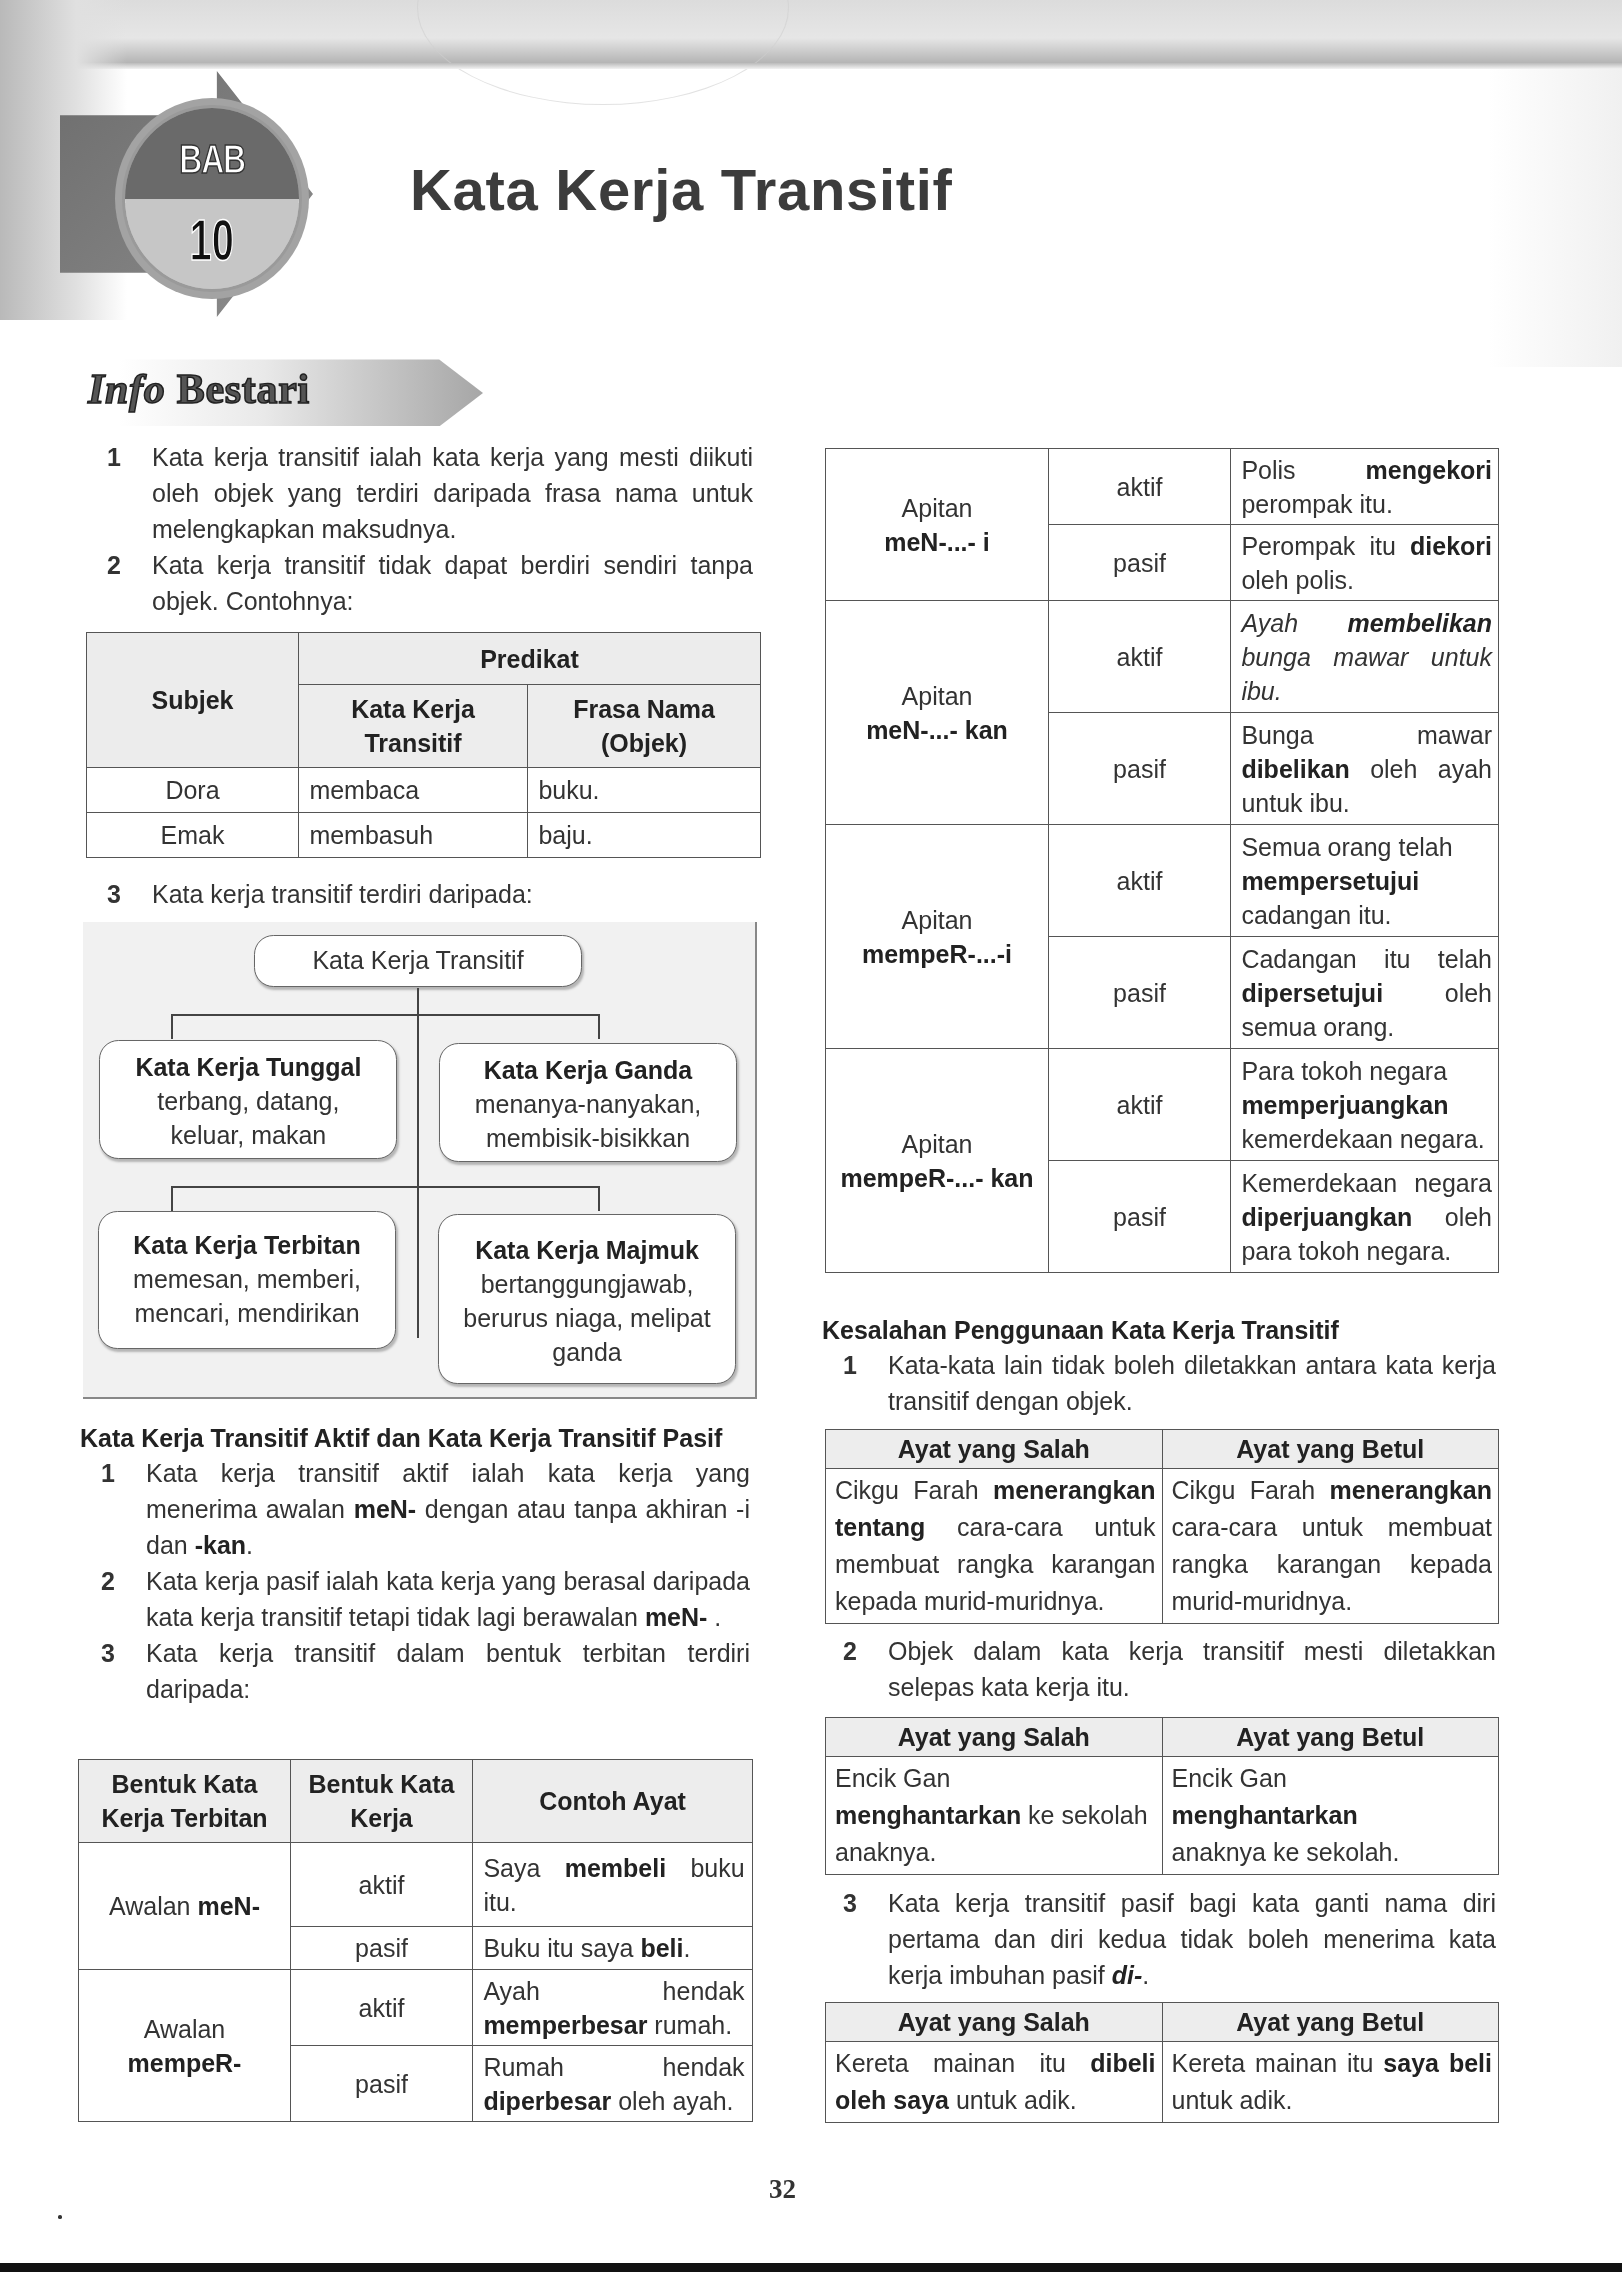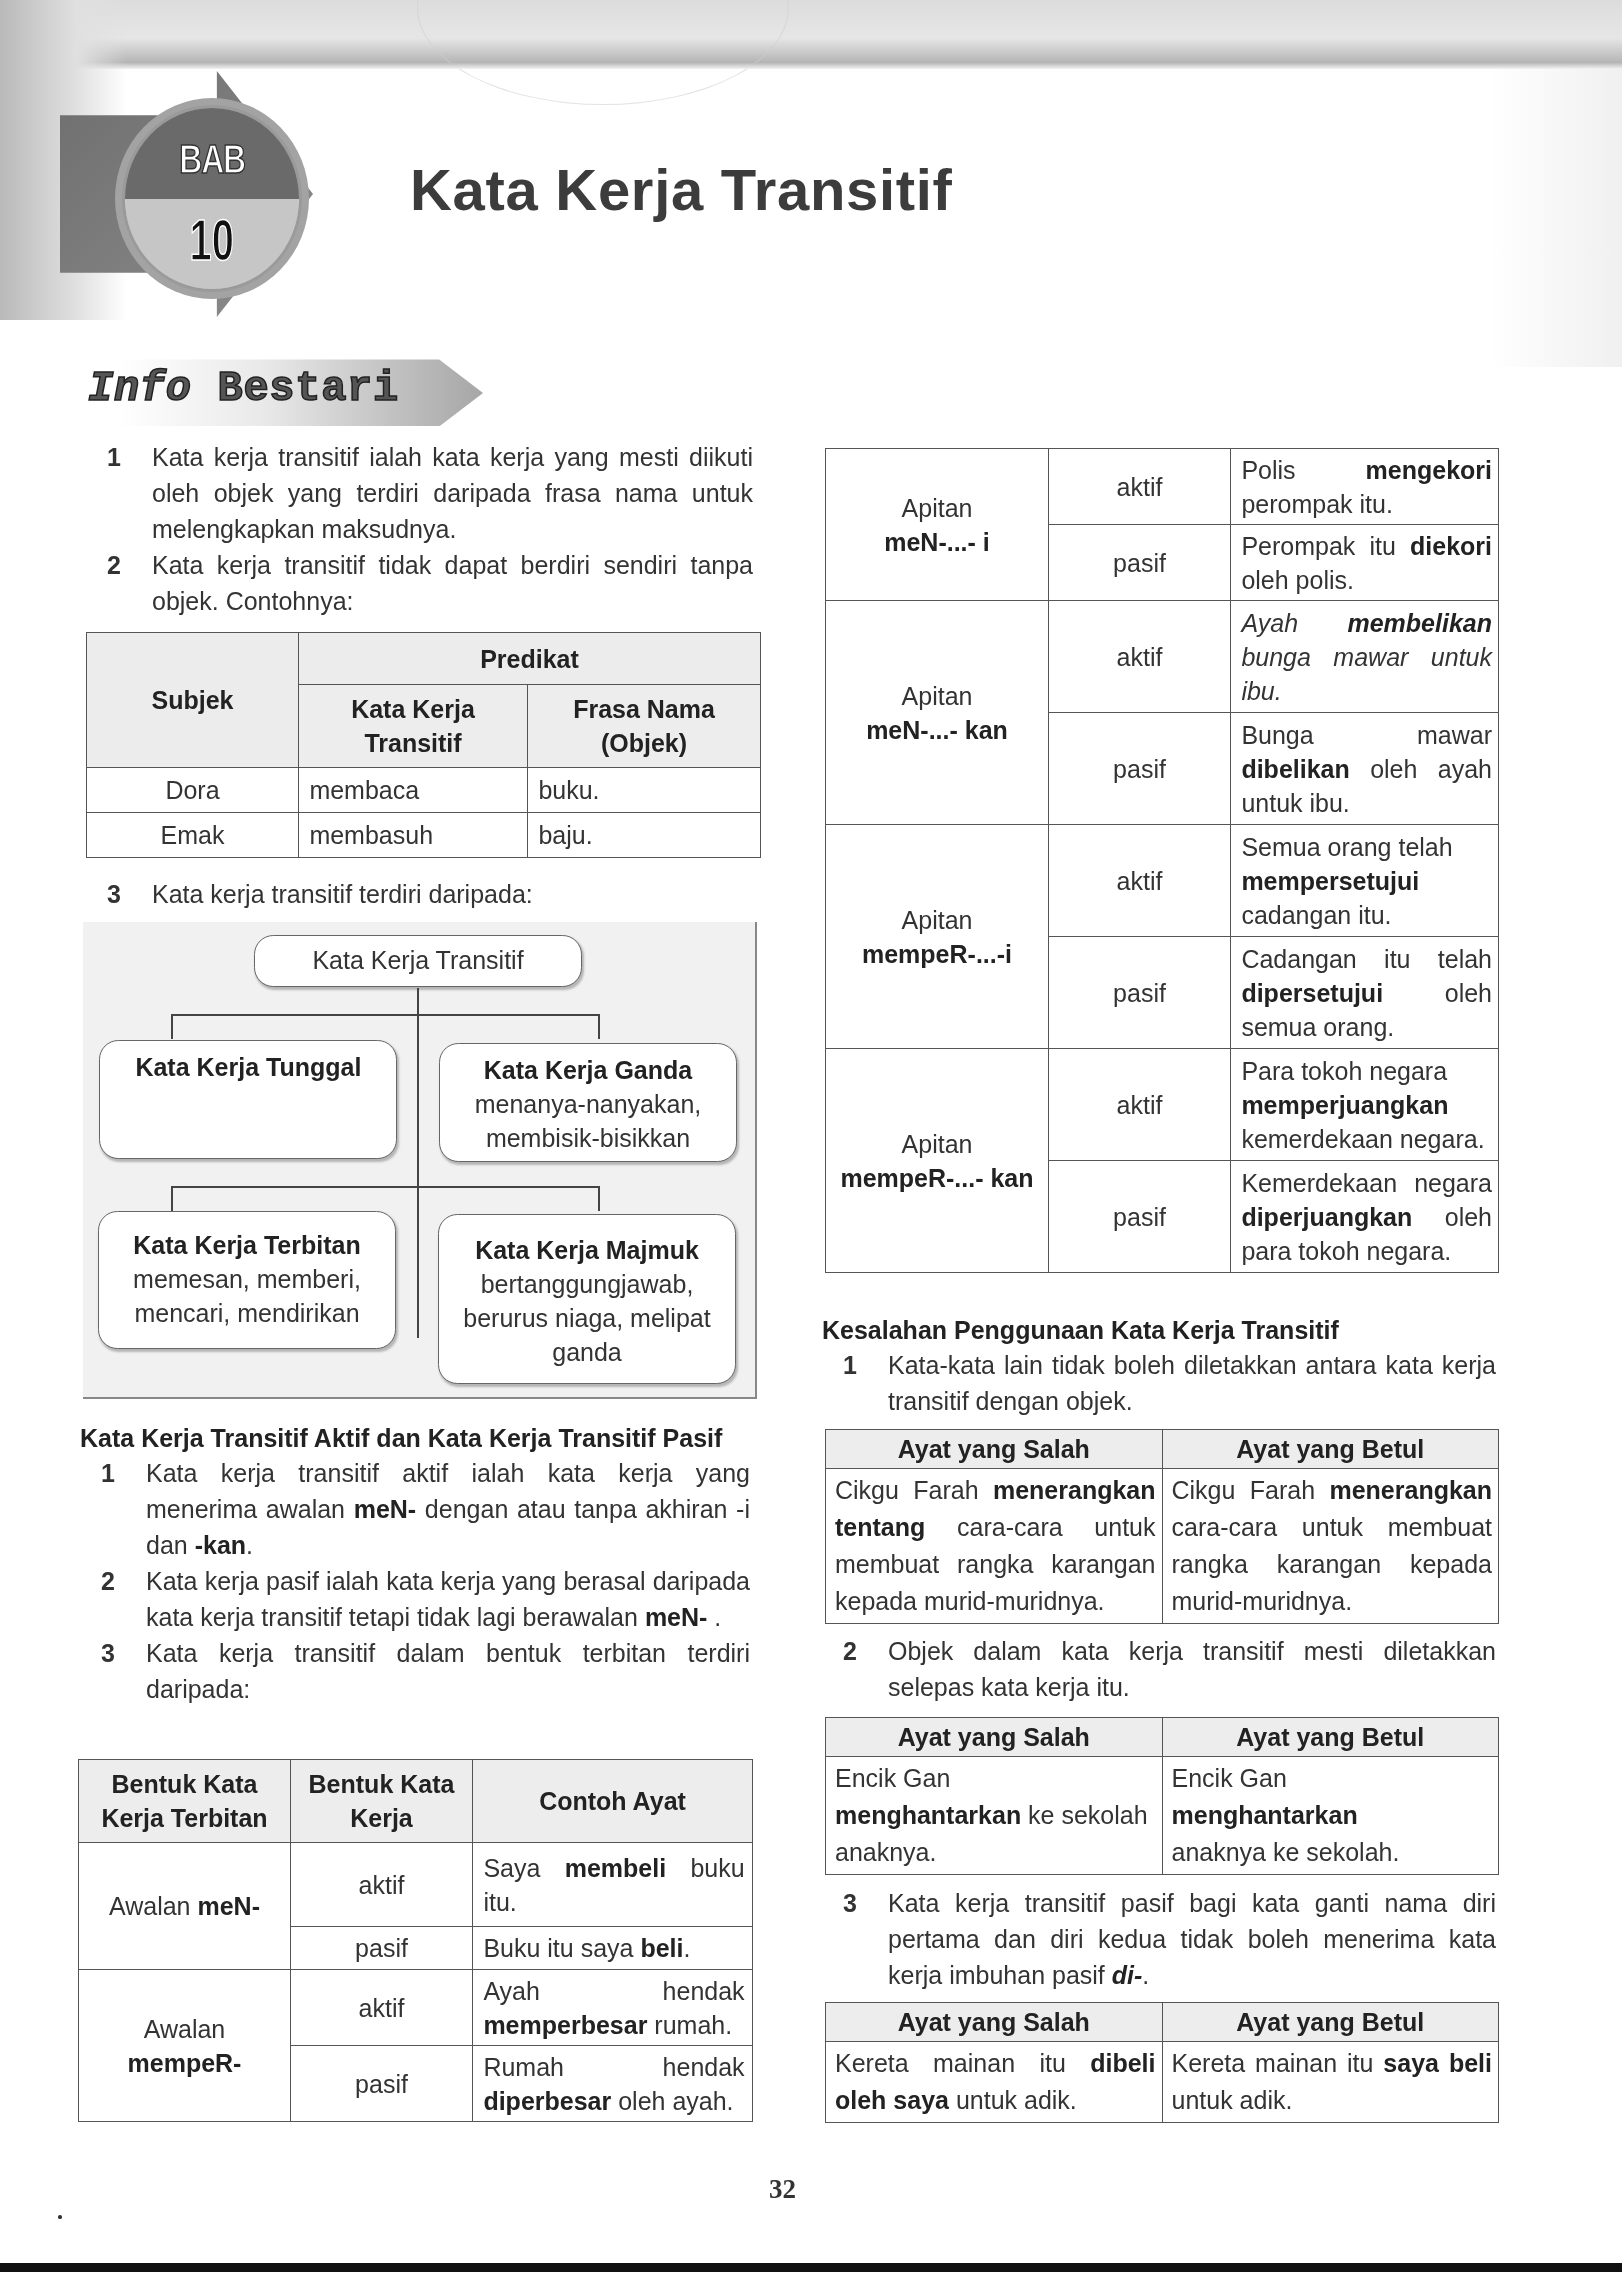--- a/index.html
+++ b/index.html
@@ -32,21 +32,21 @@
     -webkit-text-stroke: 1.5px #fff; transform: scaleX(0.7); margin-top: -7.4px; }
 
   .chapter-title { position: absolute; left: 410px; top: 156px; font-size: 58px; font-weight: bold;
     color: #3c3c3c; letter-spacing: 0.7px; }
 
   
   .info-banner { position: absolute; left: 73px; top: 352px; width: 417px; height: 74px; }
   .info-bg { position: absolute; left: 45px; top: 7.4px; width: 365px; height: 67px;
     background: linear-gradient(90deg, #ffffff 0%, #e9e9e9 40%, #a6a6a6 100%);
     clip-path: polygon(0 0, 88% 0, 100% 50%, 88% 100%, 0 100%); }
-  .info-text { position: absolute; left: 15px; top: 13.4px; font-family: Liberation Mono, monospace; font-weight: bold;
+  .info-text { position: absolute; left: 15px; top: 13.4px; font-family: Liberation Serif, serif; font-weight: bold;
     font-size: 42px; color: #555; -webkit-text-stroke: 1.5px #222; letter-spacing: 0.7px; }
   .info-text .it { font-style: italic; }
 
   
   .col-left { position: absolute; left: 83px; width: 670px; }
   .col-right { position: absolute; left: 825px; width: 674px; }
   .para { font-size: 25px; line-height: 36px; color: #333; text-align: justify; position: relative; padding-left: 69px; }
   .para .num { position: absolute; left: 24px; top: 0; font-weight: bold; }
   .para b { font-weight: bold; color: #222; }
   .section-head { font-size: 25px; font-weight: bold; color: #222; line-height: 34px; }
@@ -137,20 +137,21 @@
   <div class="line" style="left:334px; top:66px; width:2.2px; height:350px;"></div>
   <div class="line" style="left:88px; top:92px; width:429px; height:2.2px;"></div>
   <div class="line" style="left:88px; top:92px; width:2.2px; height:25px;"></div>
   <div class="line" style="left:515px; top:92px; width:2.2px; height:25px;"></div>
   <div class="line" style="left:88px; top:264px; width:429px; height:2.2px;"></div>
   <div class="line" style="left:88px; top:264px; width:2.2px; height:25px;"></div>
   <div class="line" style="left:515px; top:264px; width:2.2px; height:25px;"></div>
 
   <div class="node" style="left:16.4px; top:118px; width:298px; height:119px; padding-top:9px;">
     <div class="nt">Kata Kerja Tunggal</div>
+    <div style="padding:0 30px;">terbang, datang, keluar, makan</div>
   </div>
   <div class="node" style="left:356px; top:121px; width:298px; height:119px; padding-top:9px;">
     <div class="nt">Kata Kerja Ganda</div>
     <div style="padding:0 15px;">menanya-nanyakan, membisik-bisikkan</div>
   </div>
   <div class="node" style="left:15px; top:289px; width:298px; height:138px; padding-top:16.4px;">
     <div class="nt">Kata Kerja Terbitan</div>
     <div style="padding:0 7.4px;">memesan, memberi, mencari, mendirikan</div>
   </div>
   <div class="node" style="left:355px; top:292px; width:298px; height:170px; padding-top:18px;">

